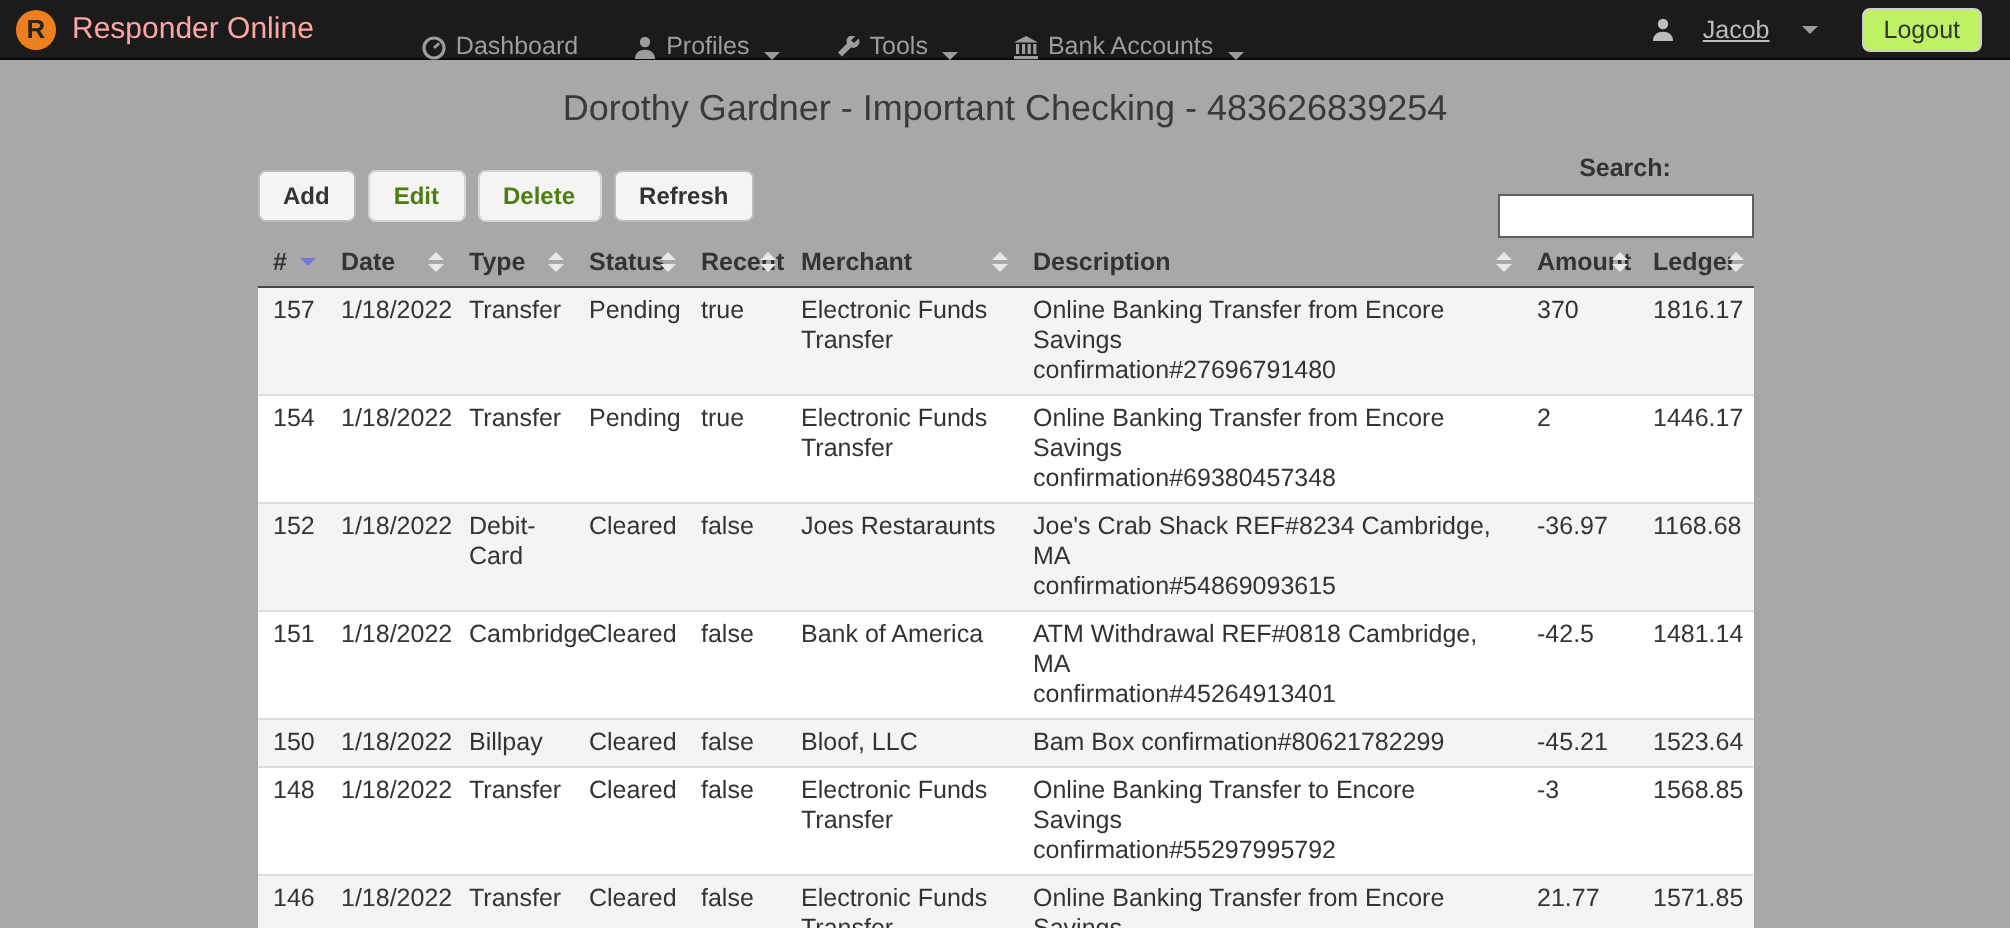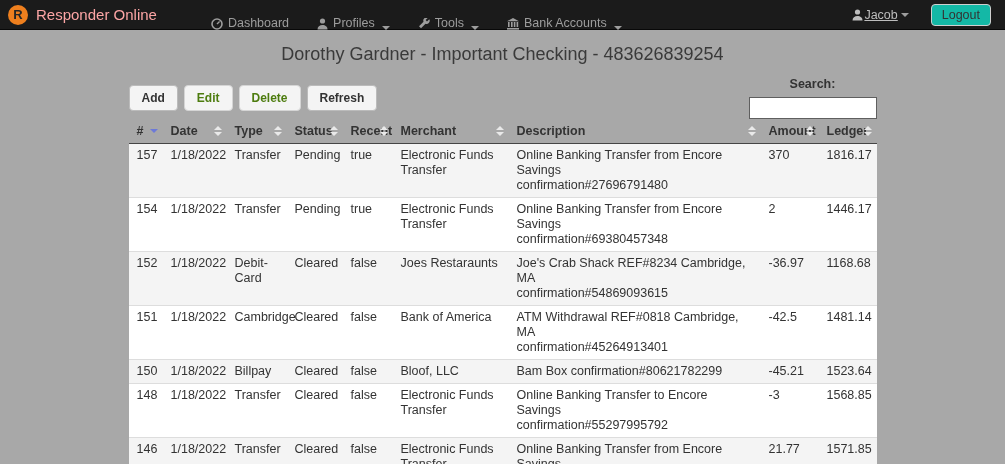--- a/index.html
+++ b/index.html
@@ -26,23 +26,23 @@
     display:flex; align-items:flex-end; gap:5px; padding:0 14px;
     font-size:12.5px; color:#9d9d9d; cursor:pointer; height:30px;
   }
   .nav-item svg, .nav-user svg { display:block; }
   .caret {
     width:0; height:0; display:inline-block; margin-left:2px;
     border-left:4px solid transparent; border-right:4px solid transparent;
     border-top:4px solid #9d9d9d;
   }
   .nav-right { margin-left:auto; display:flex; align-items:center; }
-  .nav-user { display:flex; align-items:center; gap:1px; font-size:12.5px; color:#bdbdbd; padding:0 10px; cursor:pointer;text-decoration:underline; }
+  .nav-user { display:flex; align-items:center; gap:14px; font-size:12.5px; color:#bdbdbd; padding:0 10px; cursor:pointer;text-decoration:underline; }
   .logout-btn {
-    margin:0 6px 0 12px; background:#14b8a6; border:1px solid #cfcfcf; border-radius:4px;
+    margin:0 6px 0 12px; background:#bef264; border:1px solid #cfcfcf; border-radius:4px;
     font-family:"Liberation Sans",sans-serif; font-size:12.5px; color:#333;
     padding:3px 10px; cursor:pointer;
   }
   
   .page { width:748px; margin:0 auto; }
   .page-title { font-size:18px; font-weight:normal; color:#3a3a3a; text-align:center; margin:14px 0 12px; }
   
   .toolbar { display:flex; align-items:center; margin-bottom:0; }
   .btn {
     font-family:"Liberation Sans",sans-serif; font-size:12px; font-weight:bold; color:#333;

